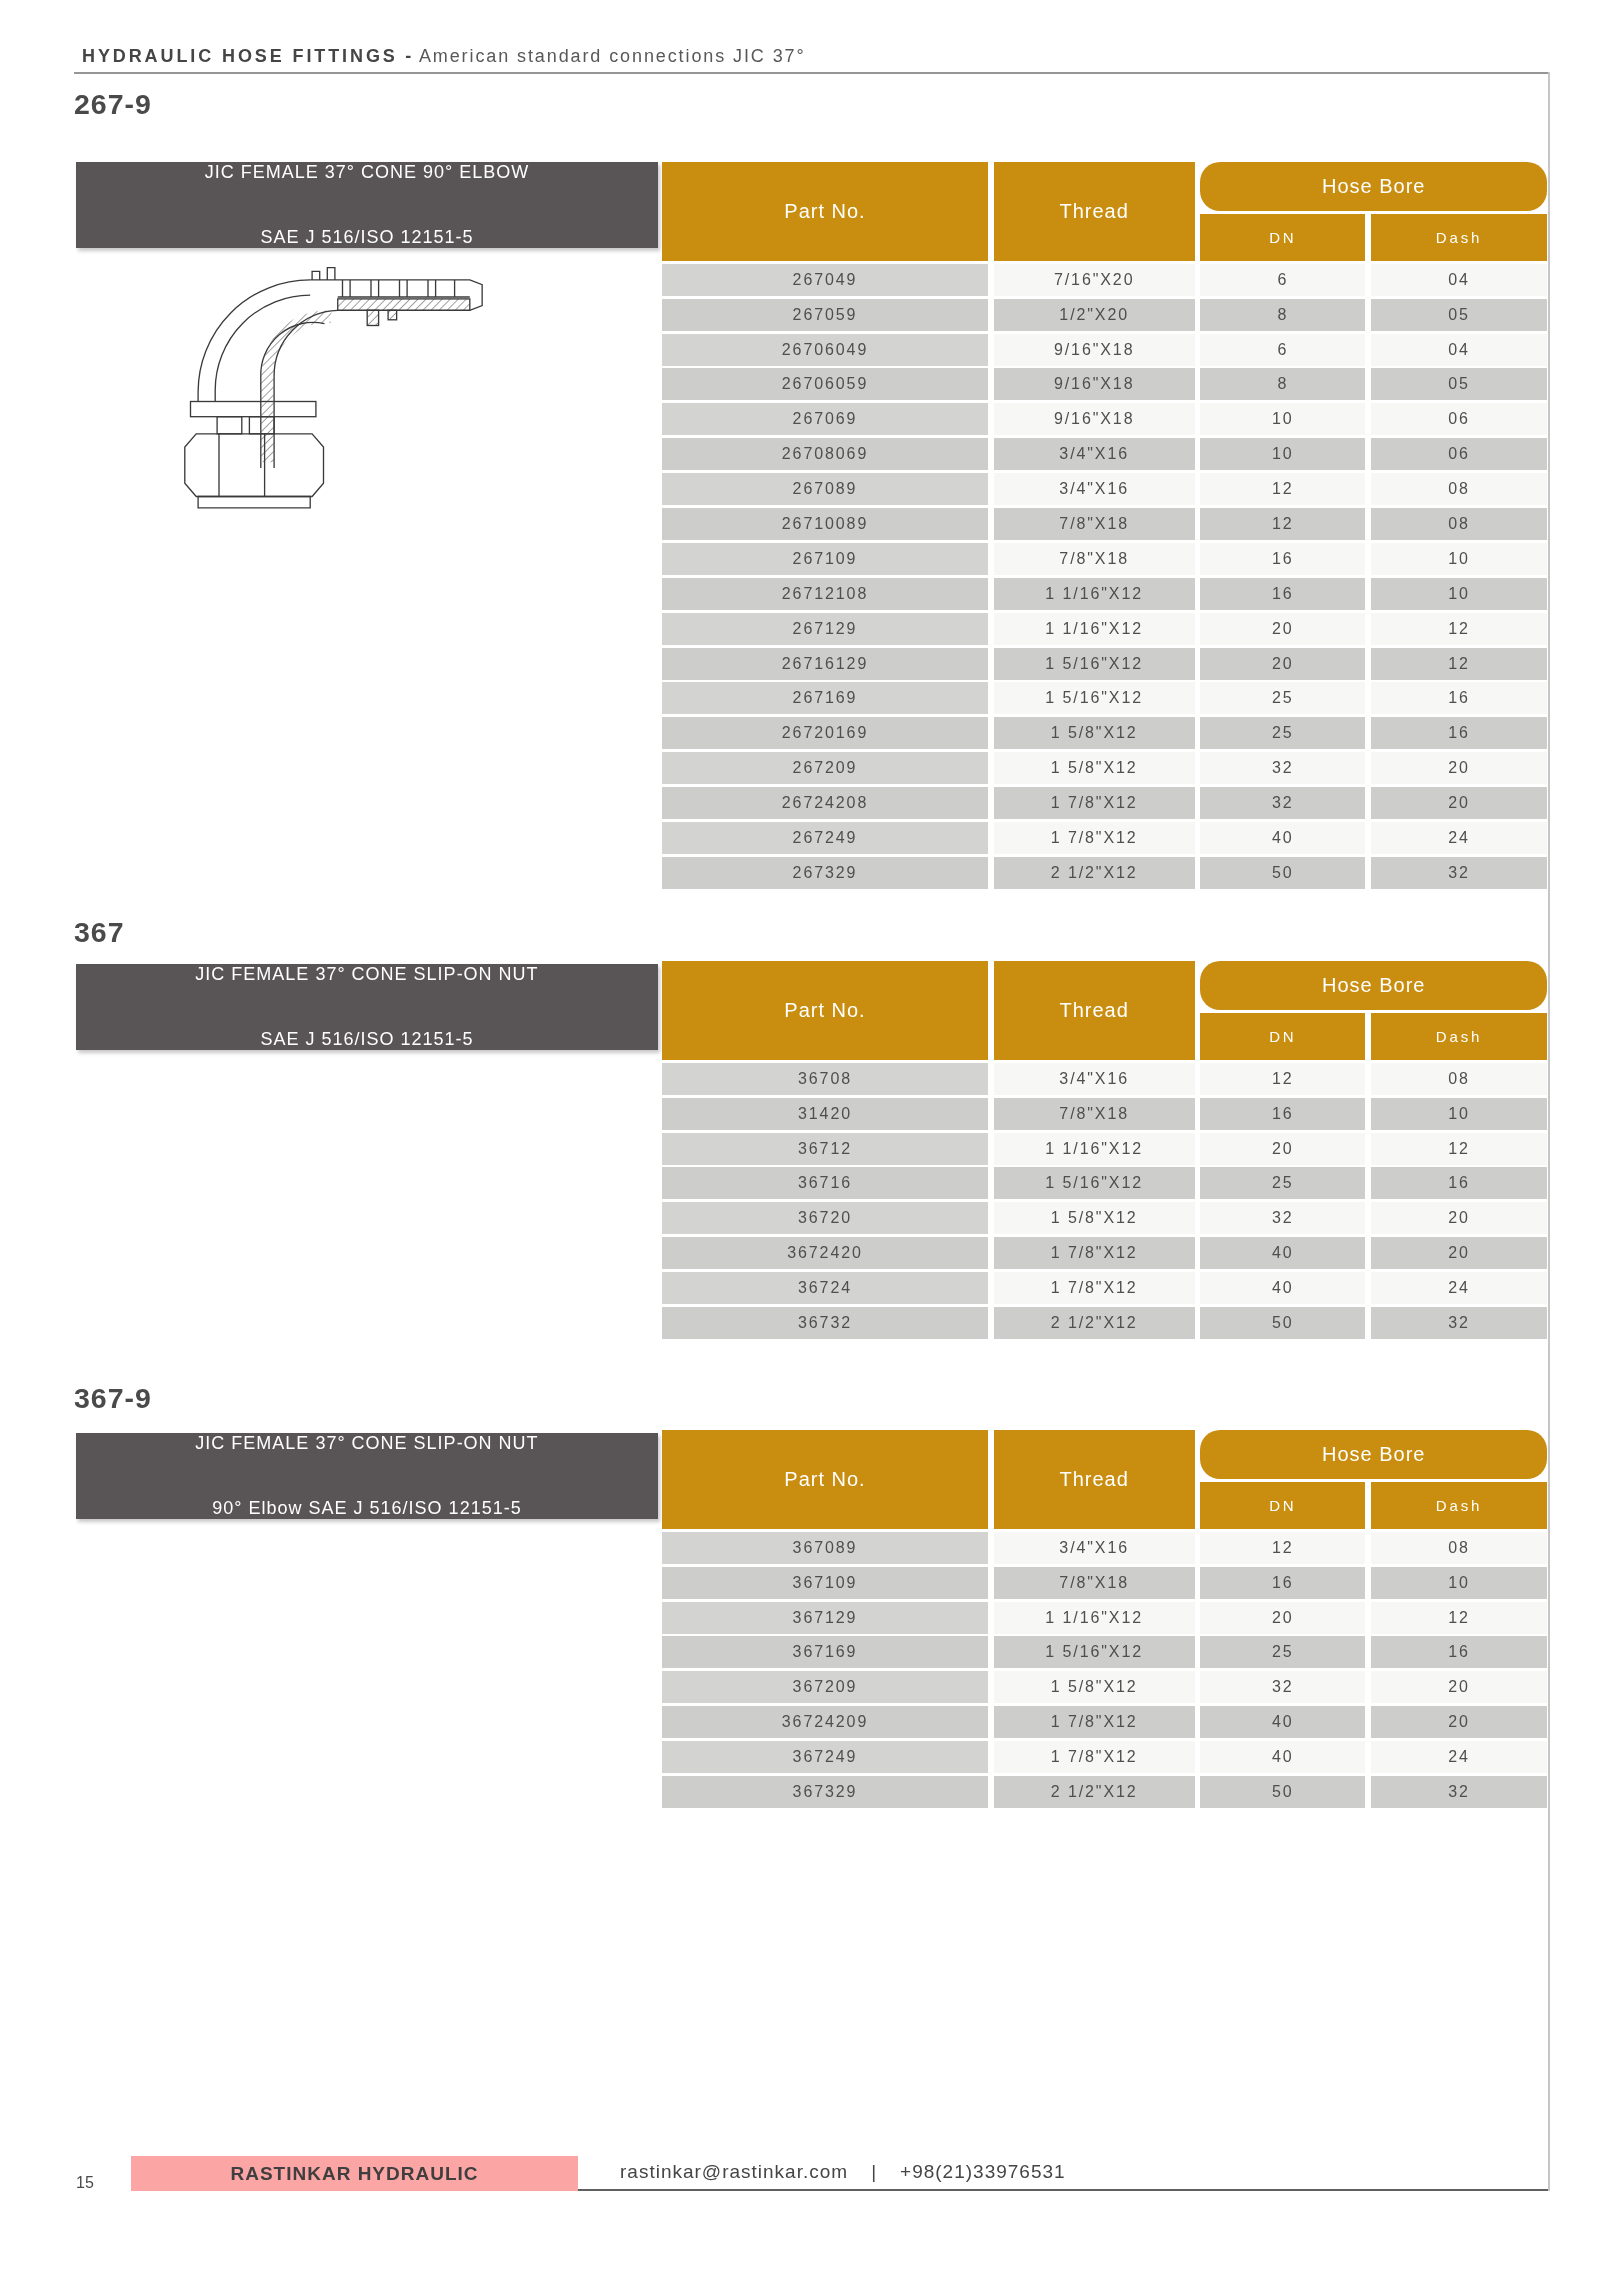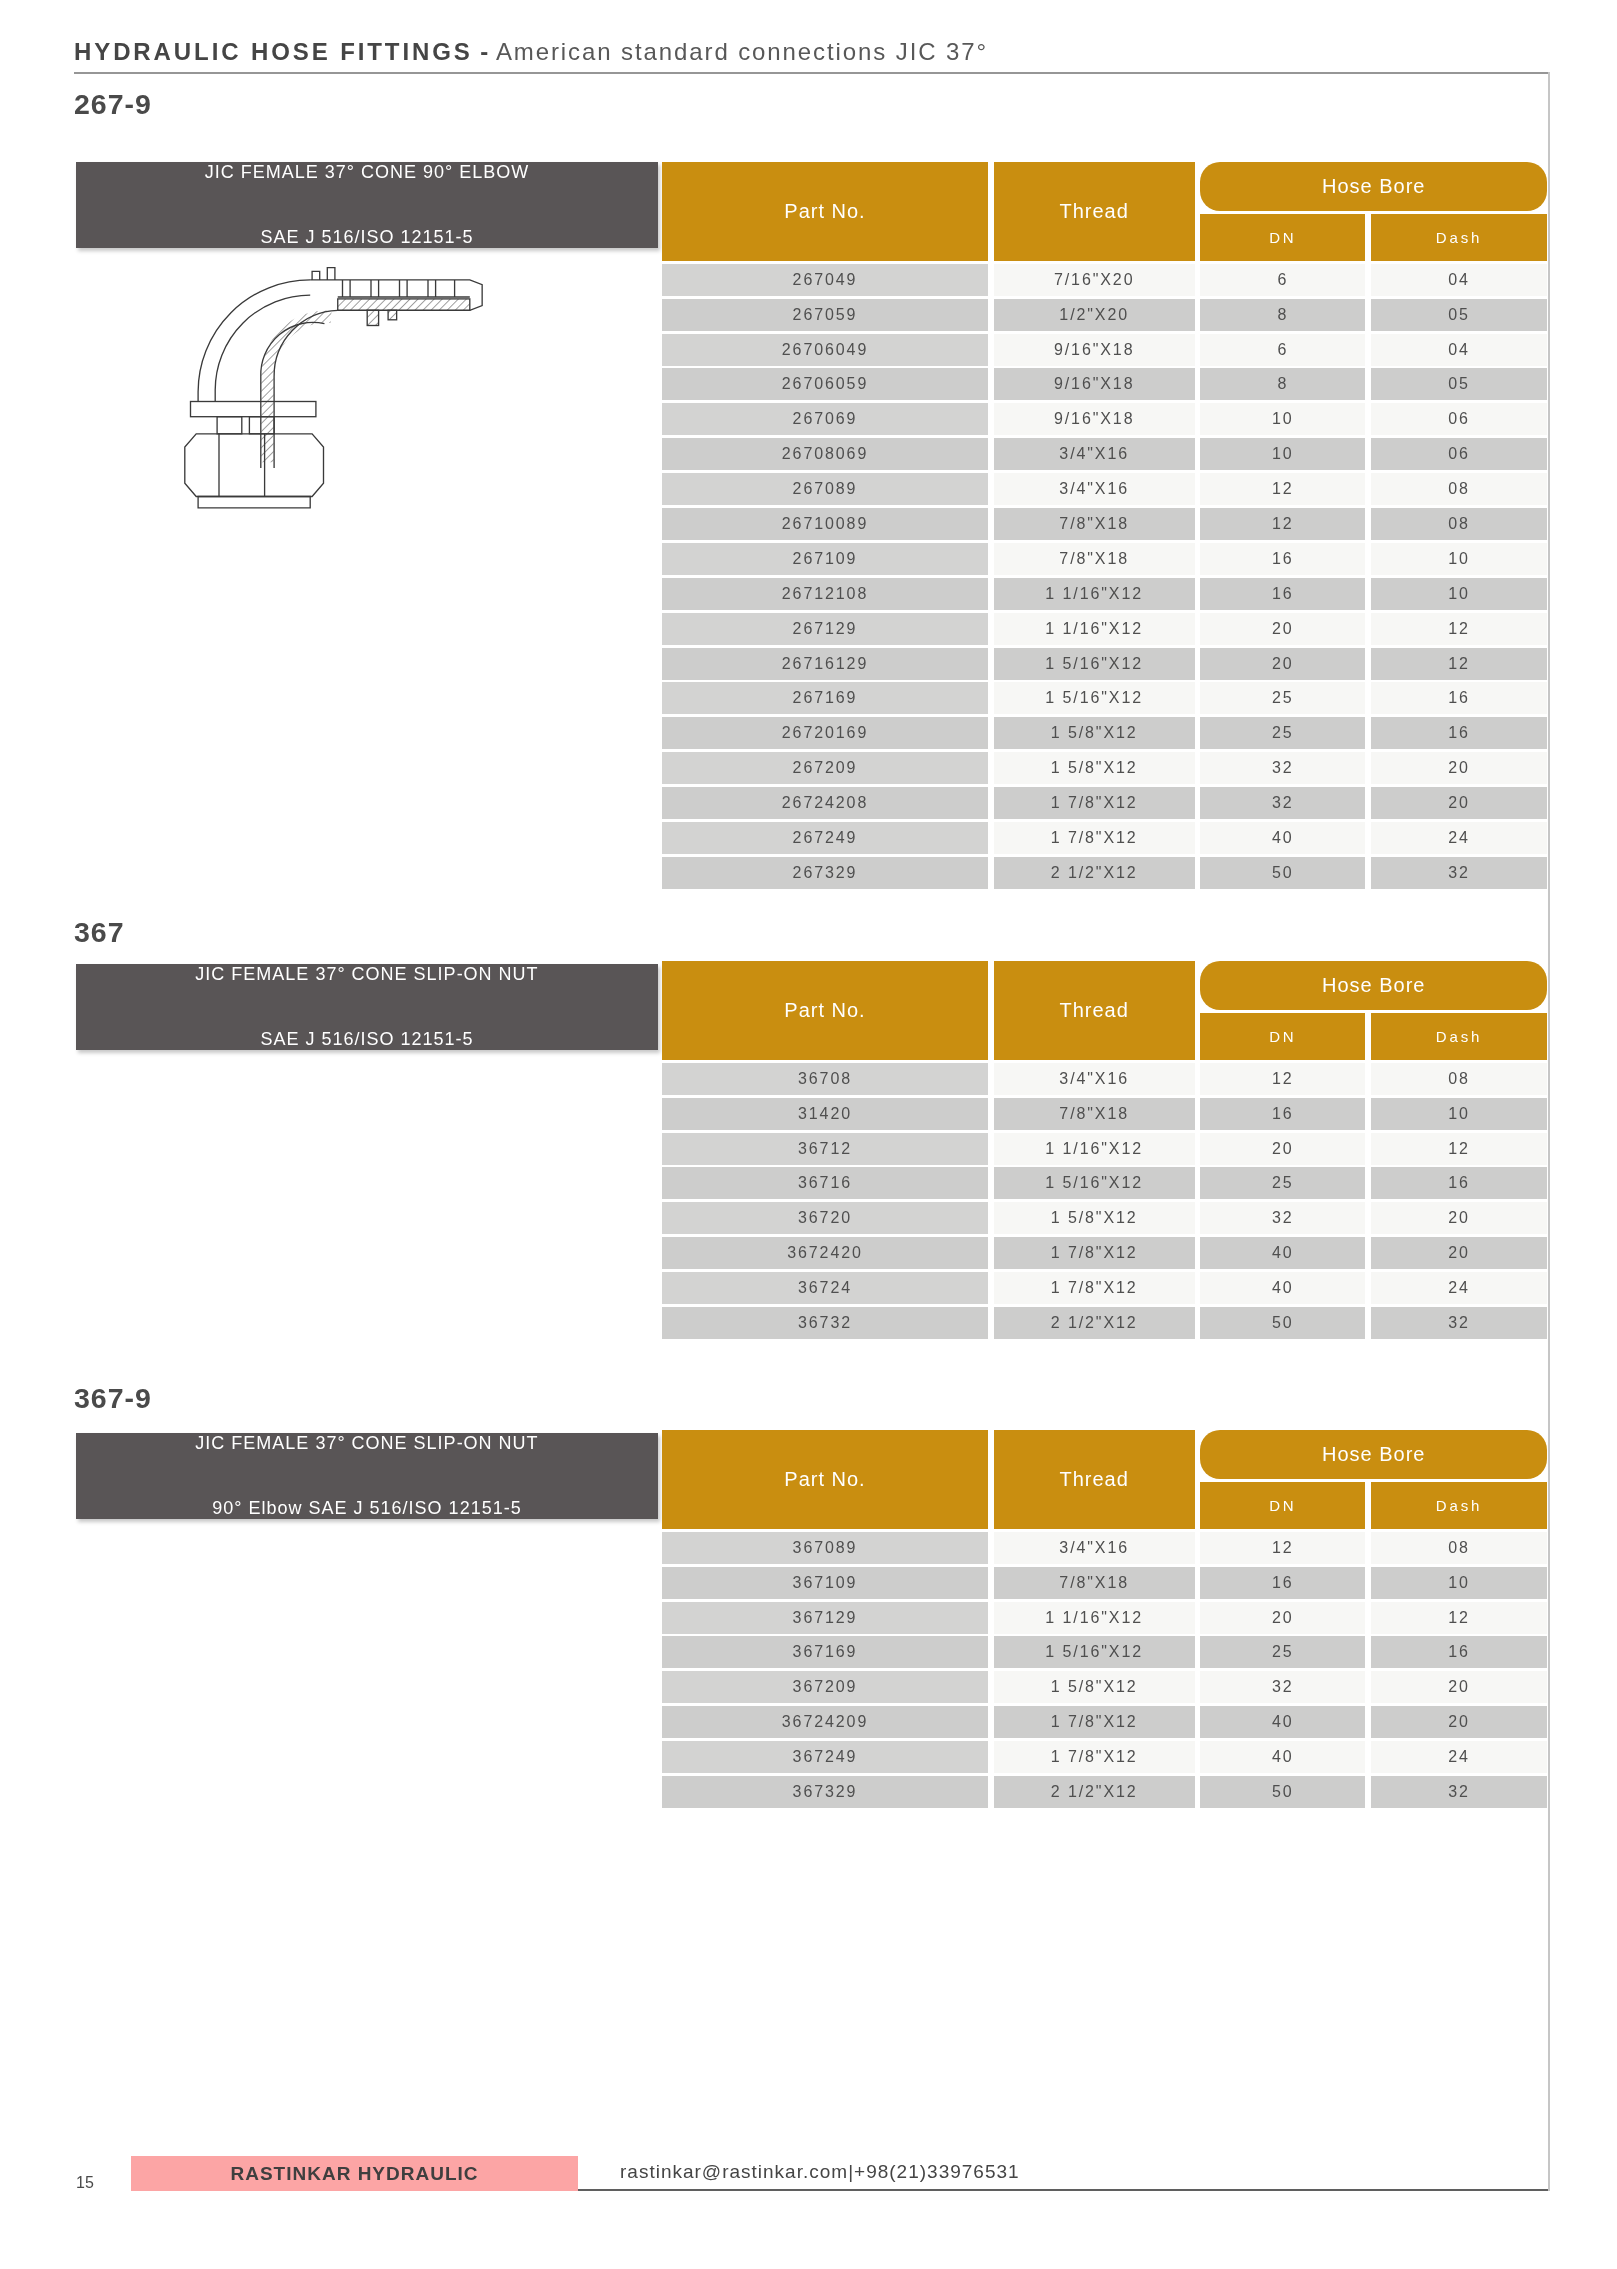--- a/index.html
+++ b/index.html
@@ -1,20 +1,20 @@
 <!DOCTYPE html>
 <html style="--accent: #C98E10; --panel: #595556; --row-light: #f7f7f5; --row-shade: #cdcdcc; --part-no-light: #d3d3d2;font-size:15px"><head>
 <meta charset="utf-8">
 <style>
   html,body{margin:0;padding:0;background:#fff;}
   .page{position:relative;width:1618px;height:2269px;background:#ffffff;
         font-family:"Liberation Sans", sans-serif;overflow:hidden;}
 
   
-  .title{position:absolute;left:74px;top:38px;margin:0;font-size:24px;font-weight:normal;
+  .title{position:absolute;left:74px;top:38px;margin:8px;font-size:18px;font-weight:normal;
          color:#4a4a4a;white-space:nowrap;}
   .t-bold{font-weight:bold;letter-spacing:2.9px;color:#454545;}
   .t-sep{margin:0 7.6px;color:#454545;font-weight:bold;}
   .t-rest{letter-spacing:1.9px;color:#585858;}
   .title-rule{position:absolute;left:74px;top:72px;width:1476px;height:1.9px;background:#969696;}
   .right-rule{position:absolute;left:1548px;top:72px;width:1.9px;height:2119px;background:#c6c6c6;}
 
   
   .sec-heading{position:absolute;left:74px;font-size:28.5px;font-weight:bold;color:#4a4a4a;letter-spacing:1px;}
   .h0{top:88px;} .h1{top:916px;} .h2{top:1382px;}
@@ -46,21 +46,21 @@
 
   
   .illustration{position:absolute;left:143px;top:259px;width:380px;height:285px;}
 
   
   .page-num{position:absolute;left:76px;top:2174px;font-size:16px;color:#4a4a4a;}
   .brand-box{position:absolute;left:131px;top:2156px;width:447px;height:35px;background:#fca5a5;
              display:flex;align-items:center;justify-content:center;font-size:19px;font-weight:bold;
              color:#3f3f3f;letter-spacing:1px;}
   .footer-line{position:absolute;left:578px;top:2189px;width:970px;height:1.9px;background:#5f5f5f;}
-  .contact{position:absolute;left:620px;top:2161px;display:flex;font-size:19px;
+  .contact{position:absolute;left:620px;top:2161px;display:flex;gap:23px;font-size:19px;
            color:#454545;letter-spacing:1px;}
 </style>
 </head>
 <body>
 
 <div class="page">
 
   <h1 class="title">
     <span class="t-bold">HYDRAULIC HOSE FITTINGS</span><span class="t-sep">-</span><span class="t-rest">American standard connections JIC 37°</span>
   </h1>

